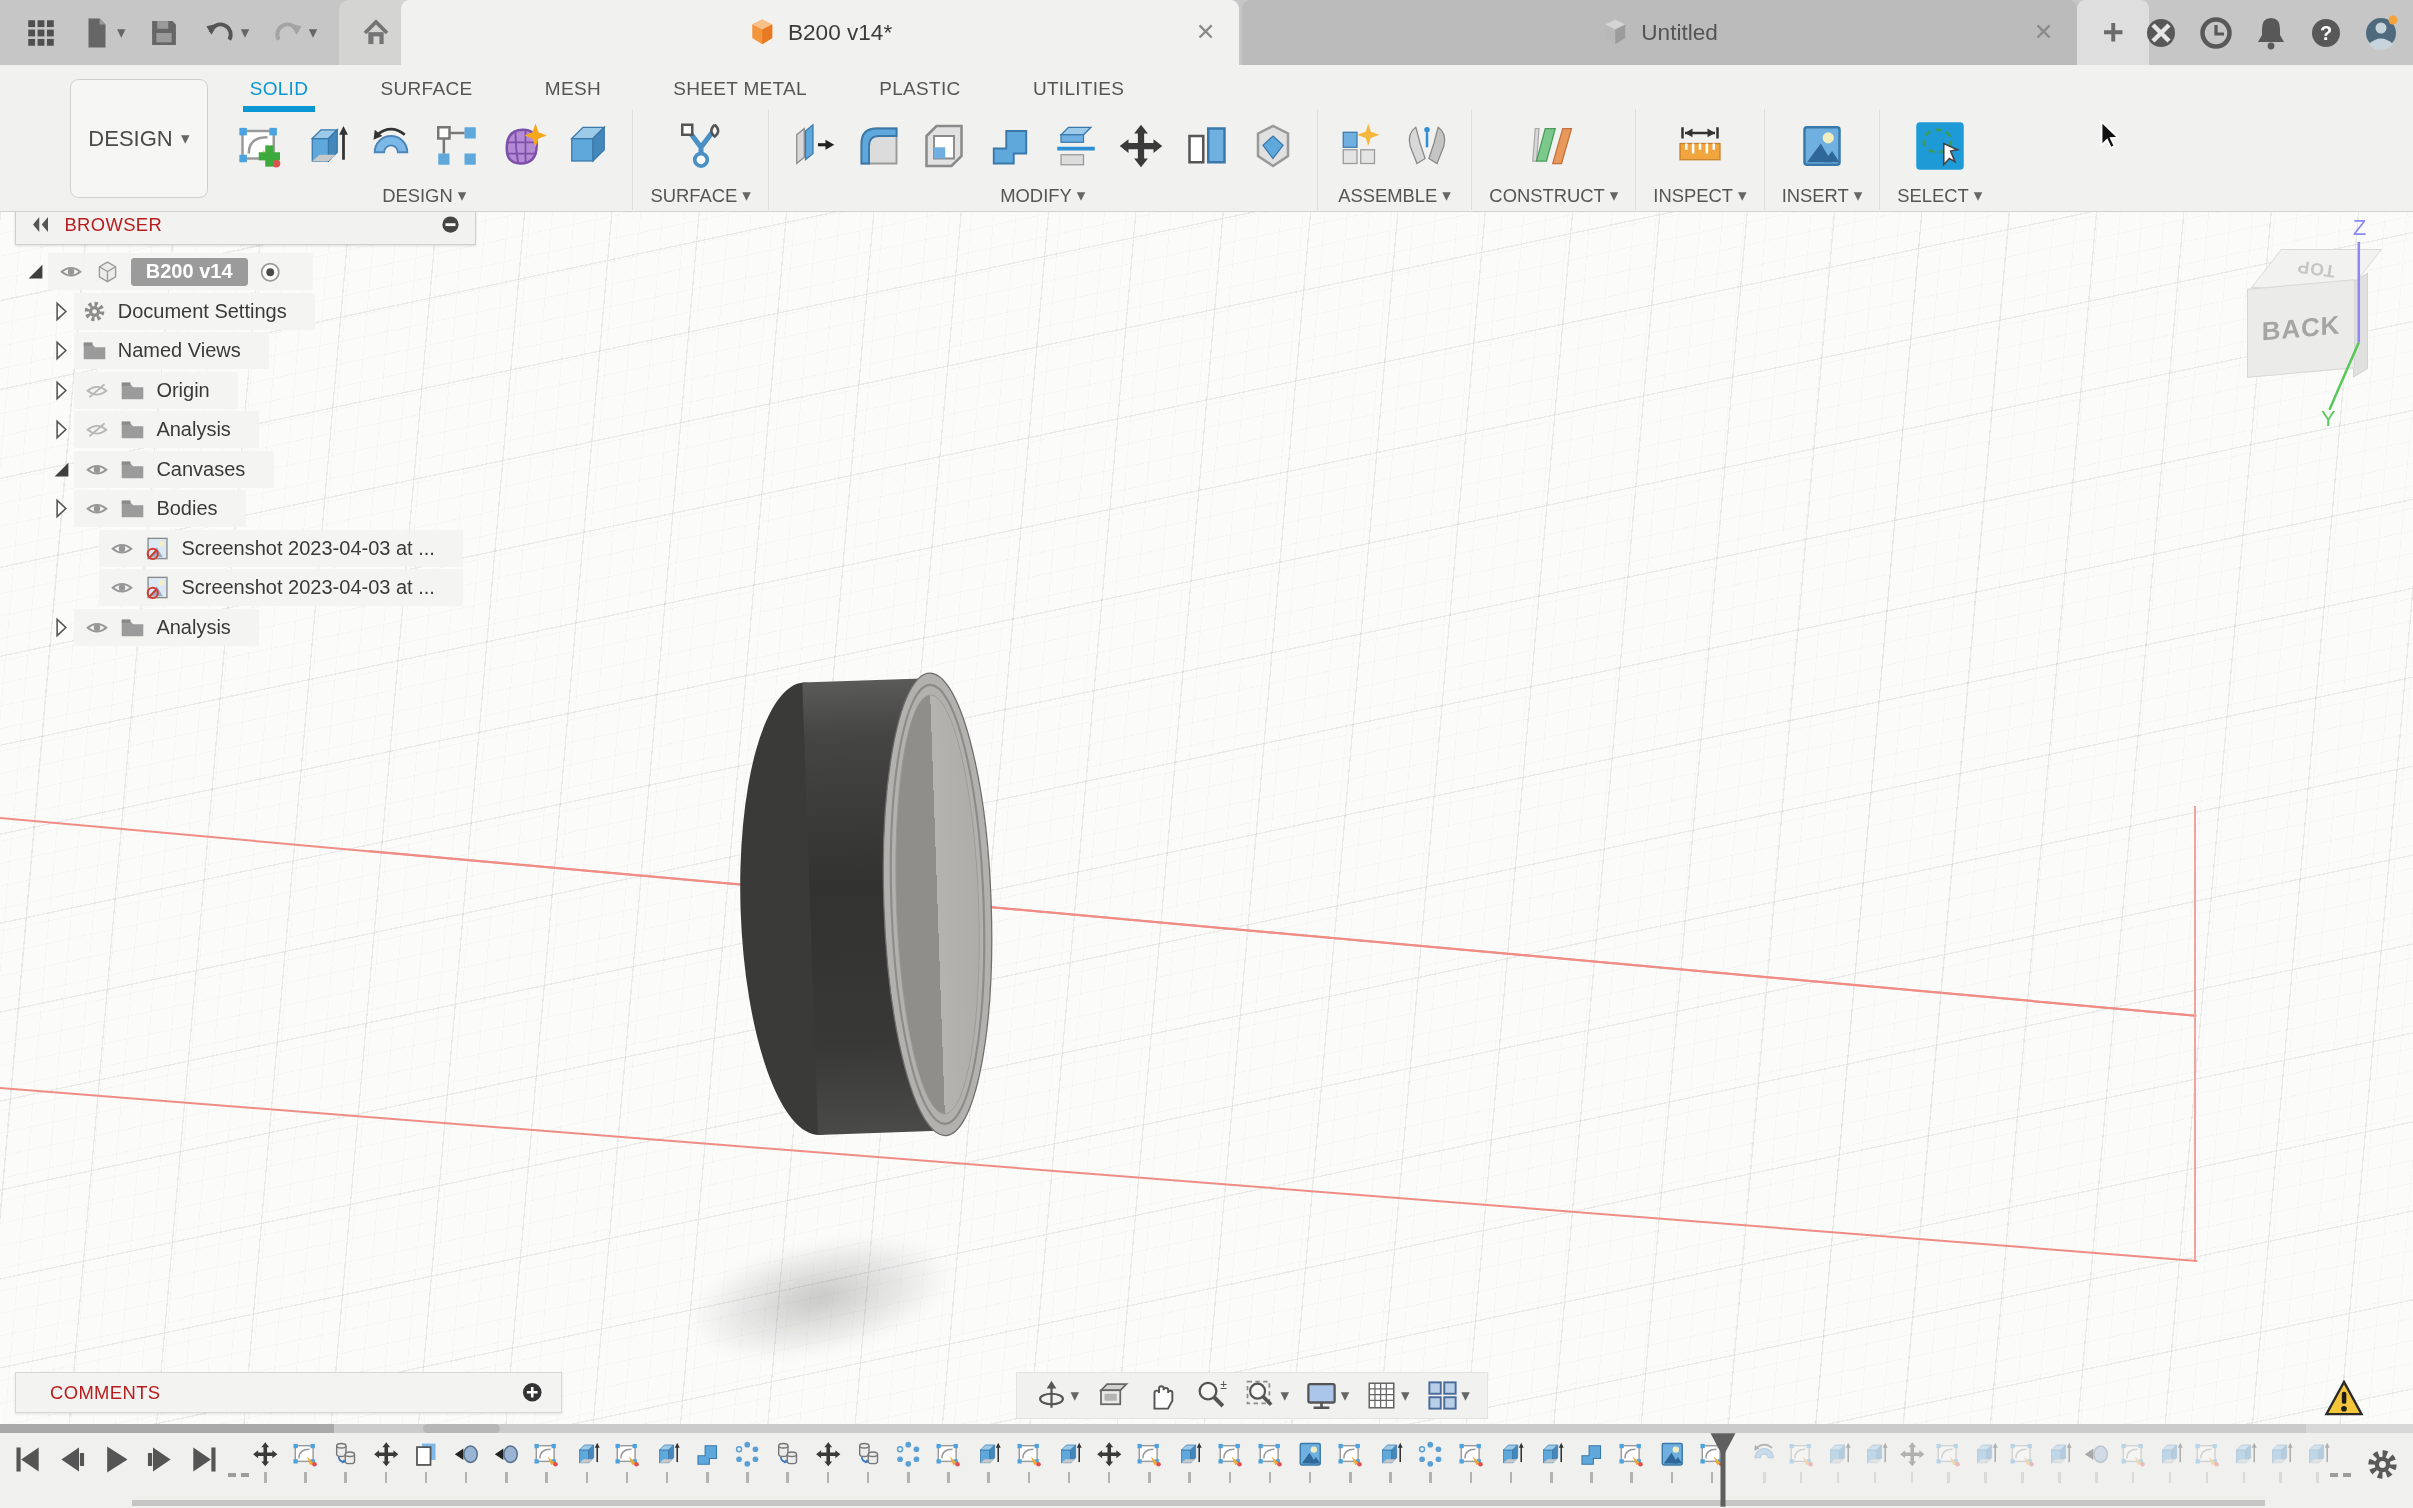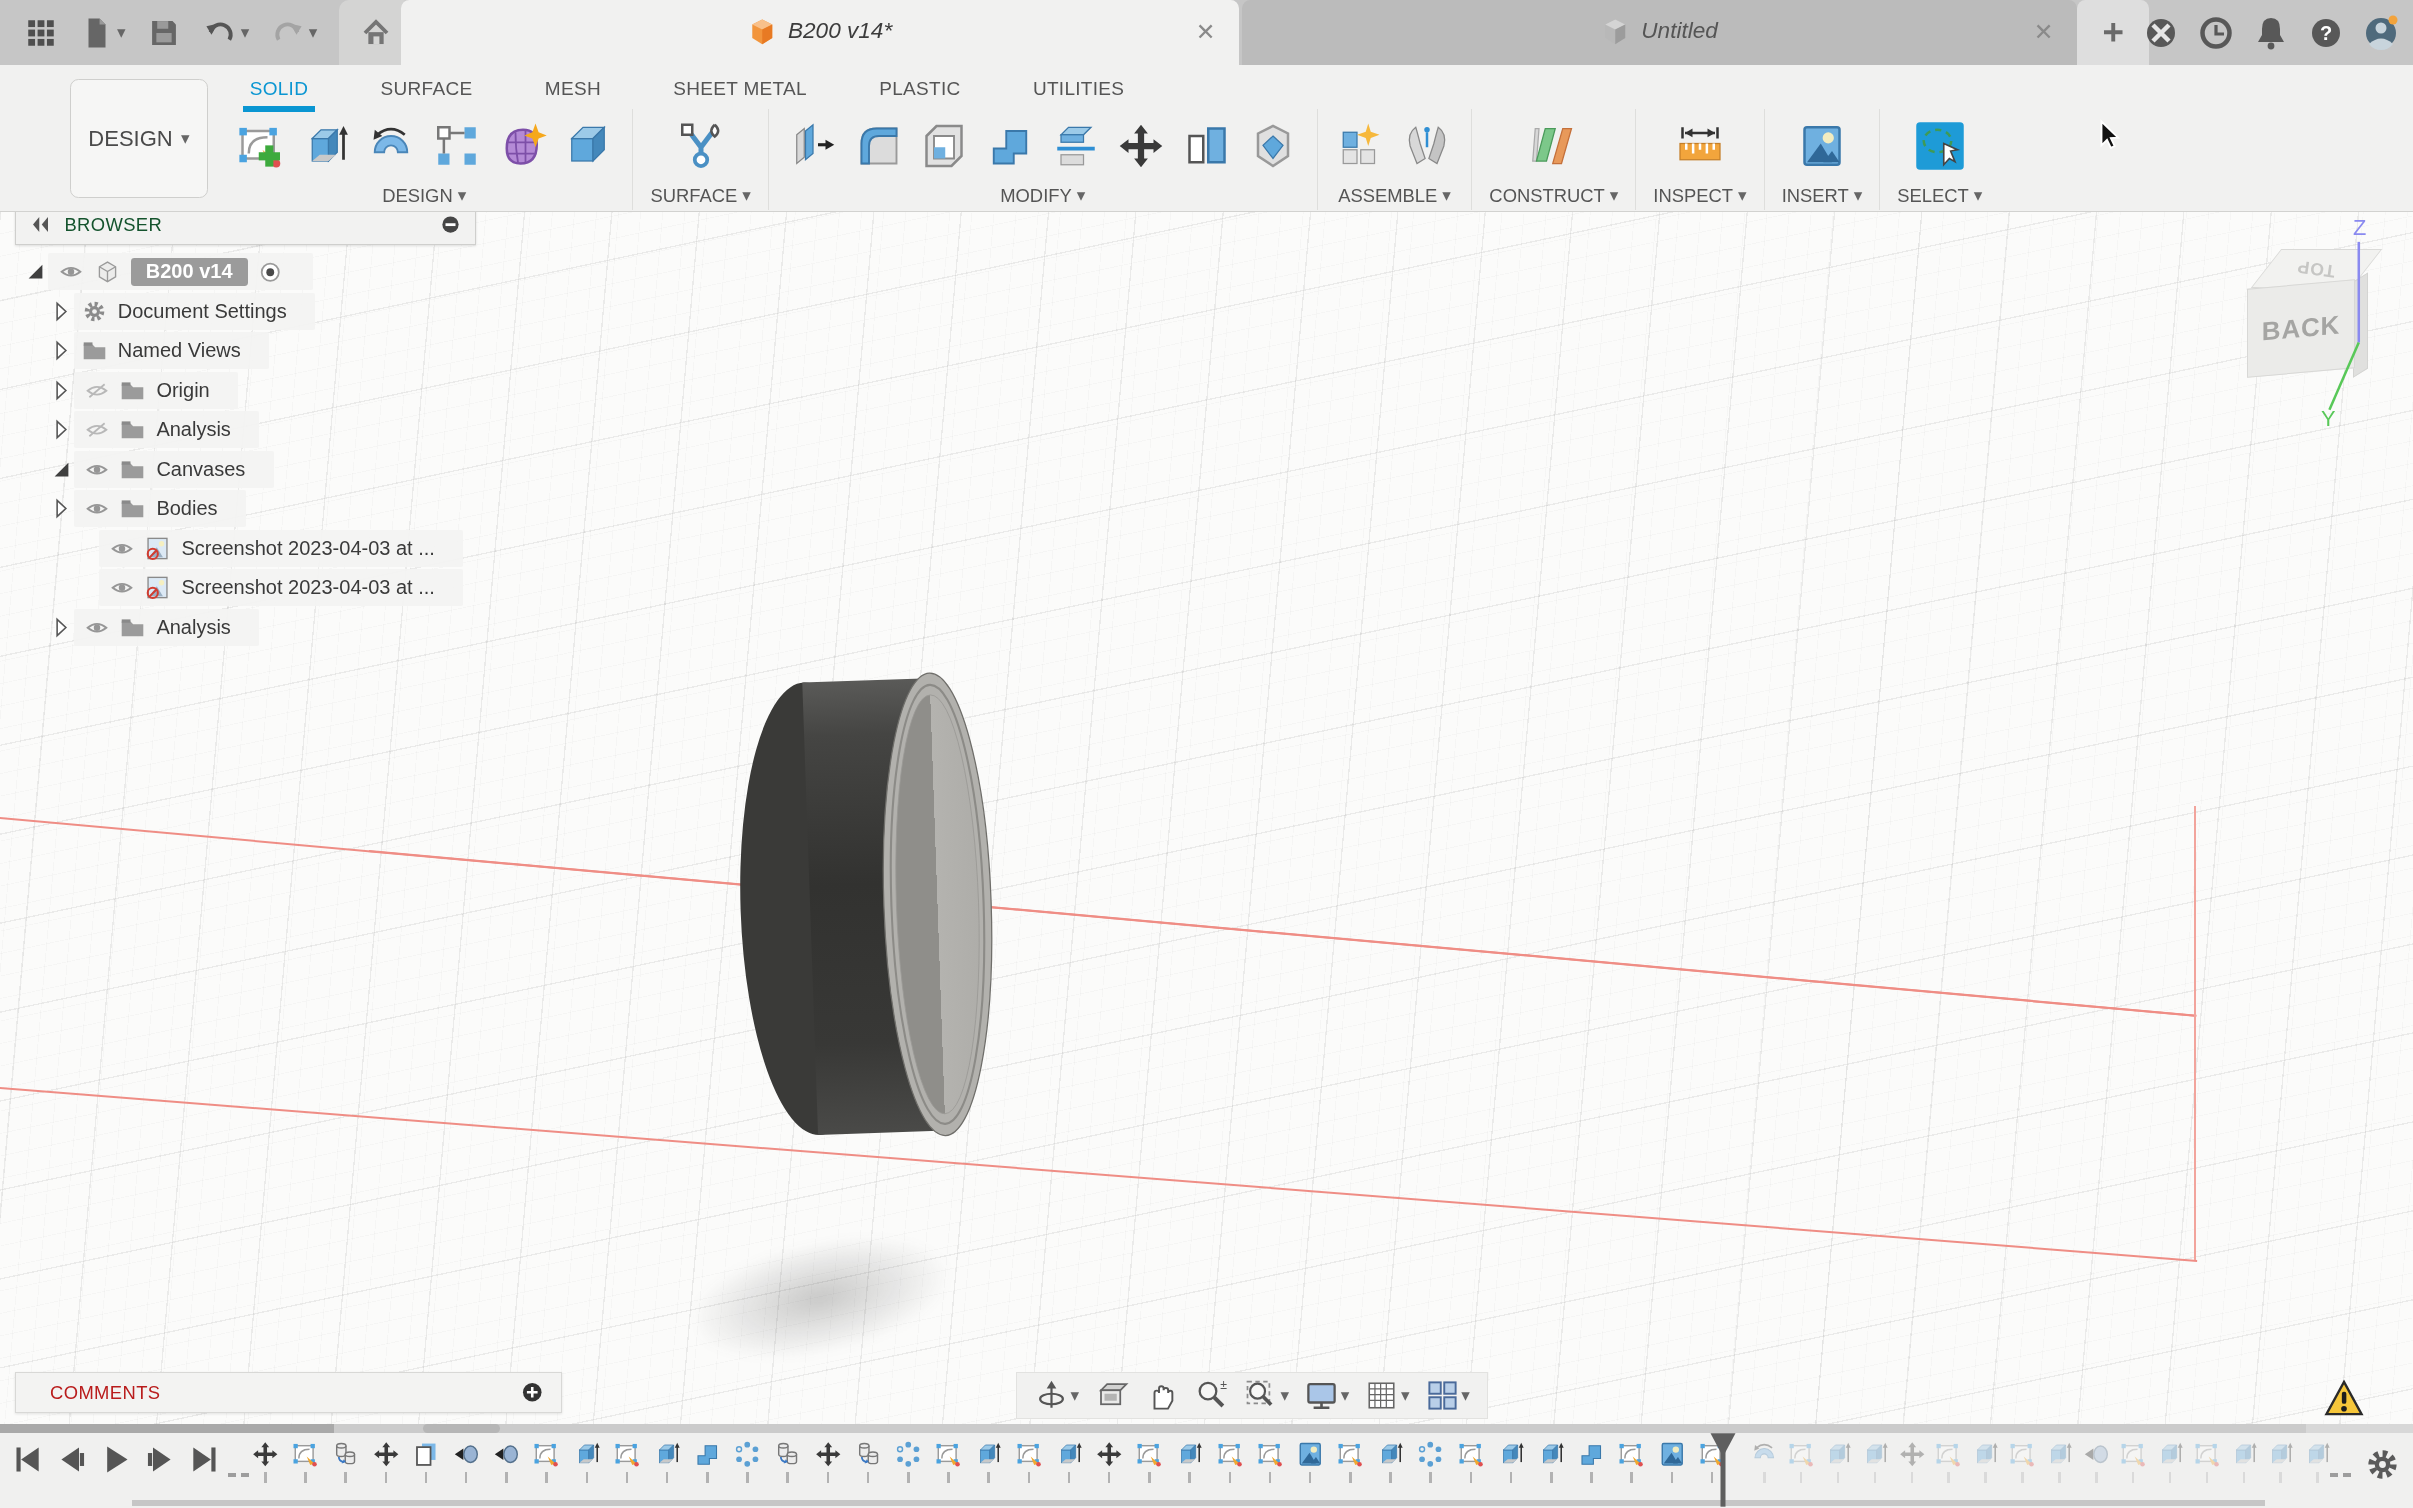--- a/index.html
+++ b/index.html
@@ -10,21 +10,21 @@
   
   #titlebar{position:absolute;left:0;top:0;width:2413px;height:65px;background:#c6c6c6;z-index:40;}
   .tb-left{position:absolute;left:0;top:0;height:65px;display:flex;align-items:center;gap:22px;padding-left:23.5px;}
   .tb-ic{width:34px;height:34px;}
   .tb-grp{display:flex;align-items:center;gap:3.4px;}
   .caret{font-size:17px;color:#666;line-height:1;}
   .home-tab{display:flex;align-items:center;justify-content:center;width:74px;height:65px;background:#d4d4d3;border-radius:10px 10px 0 0;}
   .doc-tab{position:absolute;top:0;height:65px;display:flex;align-items:center;border-radius:8.4px 8.4px 0 0;}
   #tab-active{left:401px;width:838px;background:#f1f1f0;z-index:2;}
   #tab-inactive{left:1242px;width:835px;background:#bbbbbb;}
-  .doc-tab .tabin{display:flex;gap:11.7px;margin:0 auto;font-style:italic;}
+  .doc-tab .tabin{display:flex;align-items:center;gap:11.7px;margin:0 auto;}
   .tab-title{font-size:22.6px;color:#3c3c3c;}
   #tab-inactive .tab-title{color:#555;}
   .tab-x{position:absolute;right:23.5px;top:18.4px;font-size:23.5px;color:#8a8a8a;}
   .newtab{position:absolute;left:2077px;top:0;width:72px;height:65px;background:#dedede;border-radius:8.4px 8.4px 0 0;display:flex;align-items:center;justify-content:center;}
   #tb-right{position:absolute;right:6.7px;top:0;height:65px;display:flex;align-items:center;gap:15px;padding-right:5px;}
   #tb-right .tb-ic{width:40px;height:40px;}
   
   #ribbon{position:absolute;left:0;top:65px;width:2413px;height:146px;background:#f1f1f0;border-bottom:1.7px solid #d2d2d0;z-index:39;}
   #design-btn{position:absolute;left:70px;top:14.2px;width:136px;height:117px;border:1.7px solid #cfcfcd;border-radius:8.4px;display:flex;align-items:center;justify-content:center;gap:8.4px;font-size:22px;color:#4a4a4a;background:#f6f6f5;}
   #ribbon-tabs{position:absolute;left:243px;top:1.7px;display:flex;gap:59px;height:44px;}
@@ -56,21 +56,21 @@
   #viewcube{position:absolute;left:2222px;top:215px;width:193px;height:214px;z-index:20;}
   .vc-top{position:absolute;left:44px;top:34px;width:99px;height:37px;background:#f2f2f0;border:0.8px solid #dadad8;transform:skewX(-38deg);display:flex;align-items:center;justify-content:center;}
   .vc-top span{transform:skewX(38deg) rotate(188deg);font-size:17.6px;font-weight:bold;color:#c6c6c4;letter-spacing:0.8px;}
   .vc-front{position:absolute;left:25px;top:69px;width:106px;height:87px;background:#ebebe9;border:0.8px solid #d8d8d6;transform:skewY(-5deg);display:flex;align-items:center;justify-content:center;}
   .vc-front span{font-size:26px;font-weight:bold;color:#a5a5a3;letter-spacing:0.8px;}
   .vc-right{position:absolute;left:131px;top:62px;width:13.4px;height:94px;background:#e0e0de;border:0.8px solid #d4d4d2;transform:skewY(-32deg);}
   #vc-axes{position:absolute;left:0;top:0;}
   
   #browser{position:absolute;left:15px;top:204px;z-index:25;width:587px;}
   #browser-header{width:459px;height:39px;background:#f2f2f1;border:0.8px solid #cfcfcd;box-shadow:0 0.8px 2.5px rgba(0,0,0,.12);display:flex;align-items:center;}
-  #browser-header .ttl{font-size:18.4px;color:#14532d;letter-spacing:0.4px;margin-left:11.7px;}
+  #browser-header .ttl{font-size:18.4px;color:#b91c1c;letter-spacing:0.4px;margin-left:11.7px;}
   #browser-rows{margin-top:8.4px;}
   .brow{display:flex;align-items:center;height:37px;margin-bottom:2.5px;}
   .brow .exp{width:25px;height:25px;flex:0 0 auto;}
   .rowbg{display:flex;align-items:center;height:37px;background:rgba(243,243,242,.93);border-radius:1.7px;padding:0 28.5px 0 6.7px;}
   .rowbg .vis{width:32px;height:23.5px;margin-right:6.7px;}
   .rowbg .tic{width:27px;height:27px;margin-right:10px;}
   .blabel{font-size:20px;color:#3a3a3a;white-space:nowrap;}
   .selpill{background:#9b9b9b;color:#fff;font-weight:bold;border-radius:3.4px;padding:2.5px 15px;font-size:20px;}
   .radio{width:28.5px;height:28.5px;margin-left:8.4px;}
   

